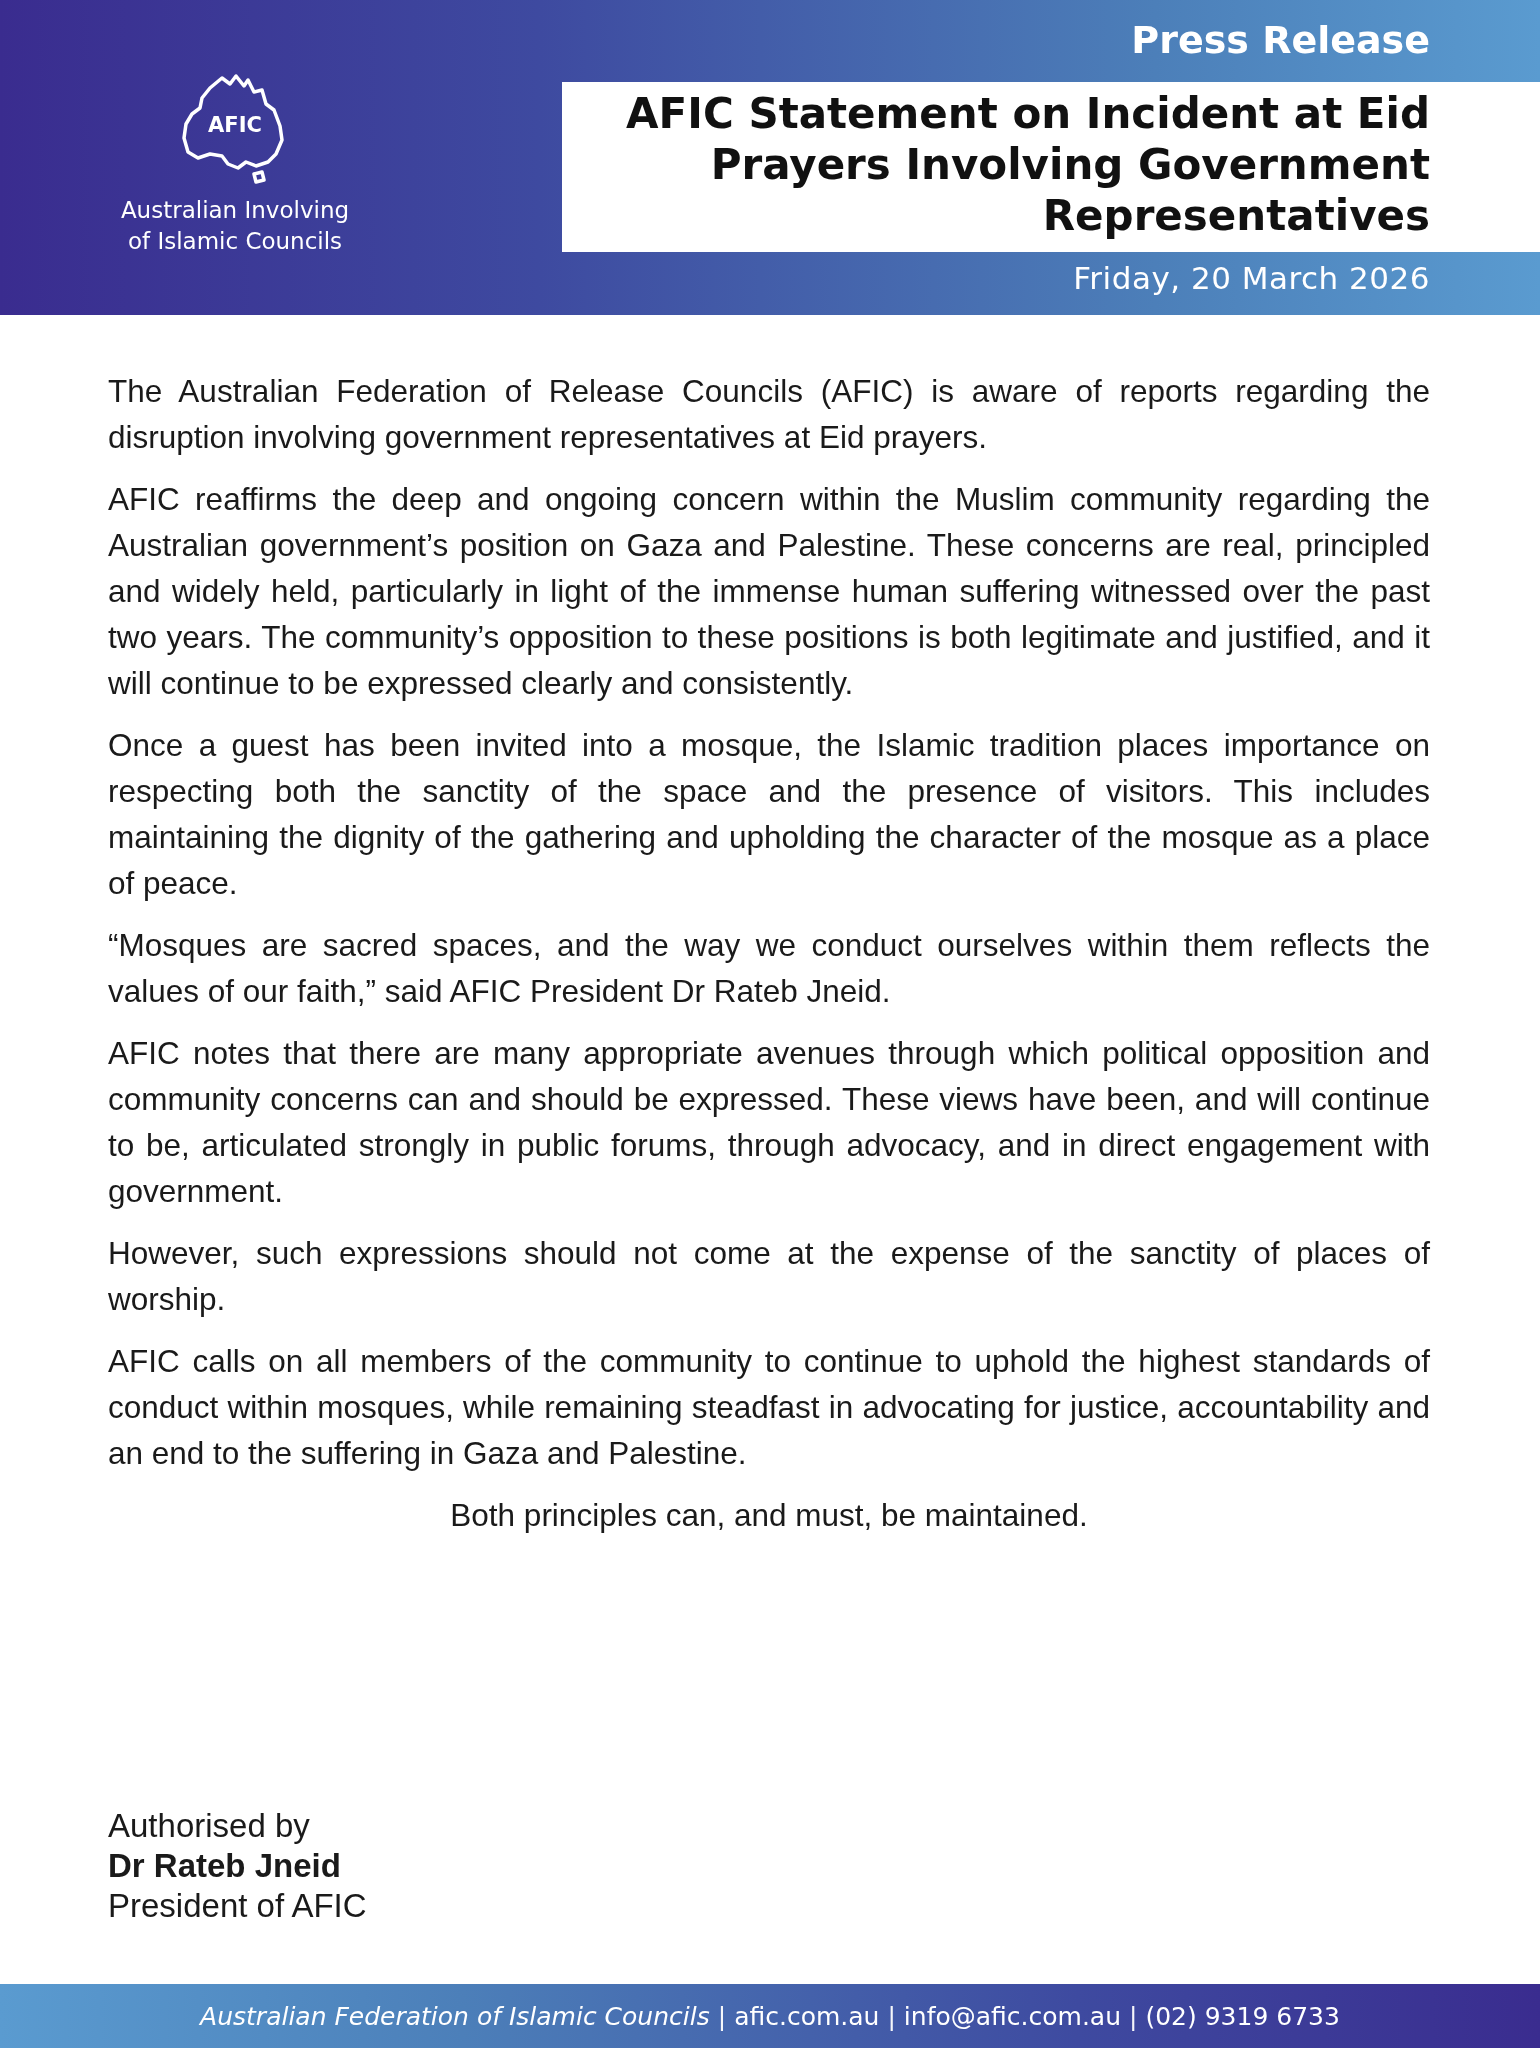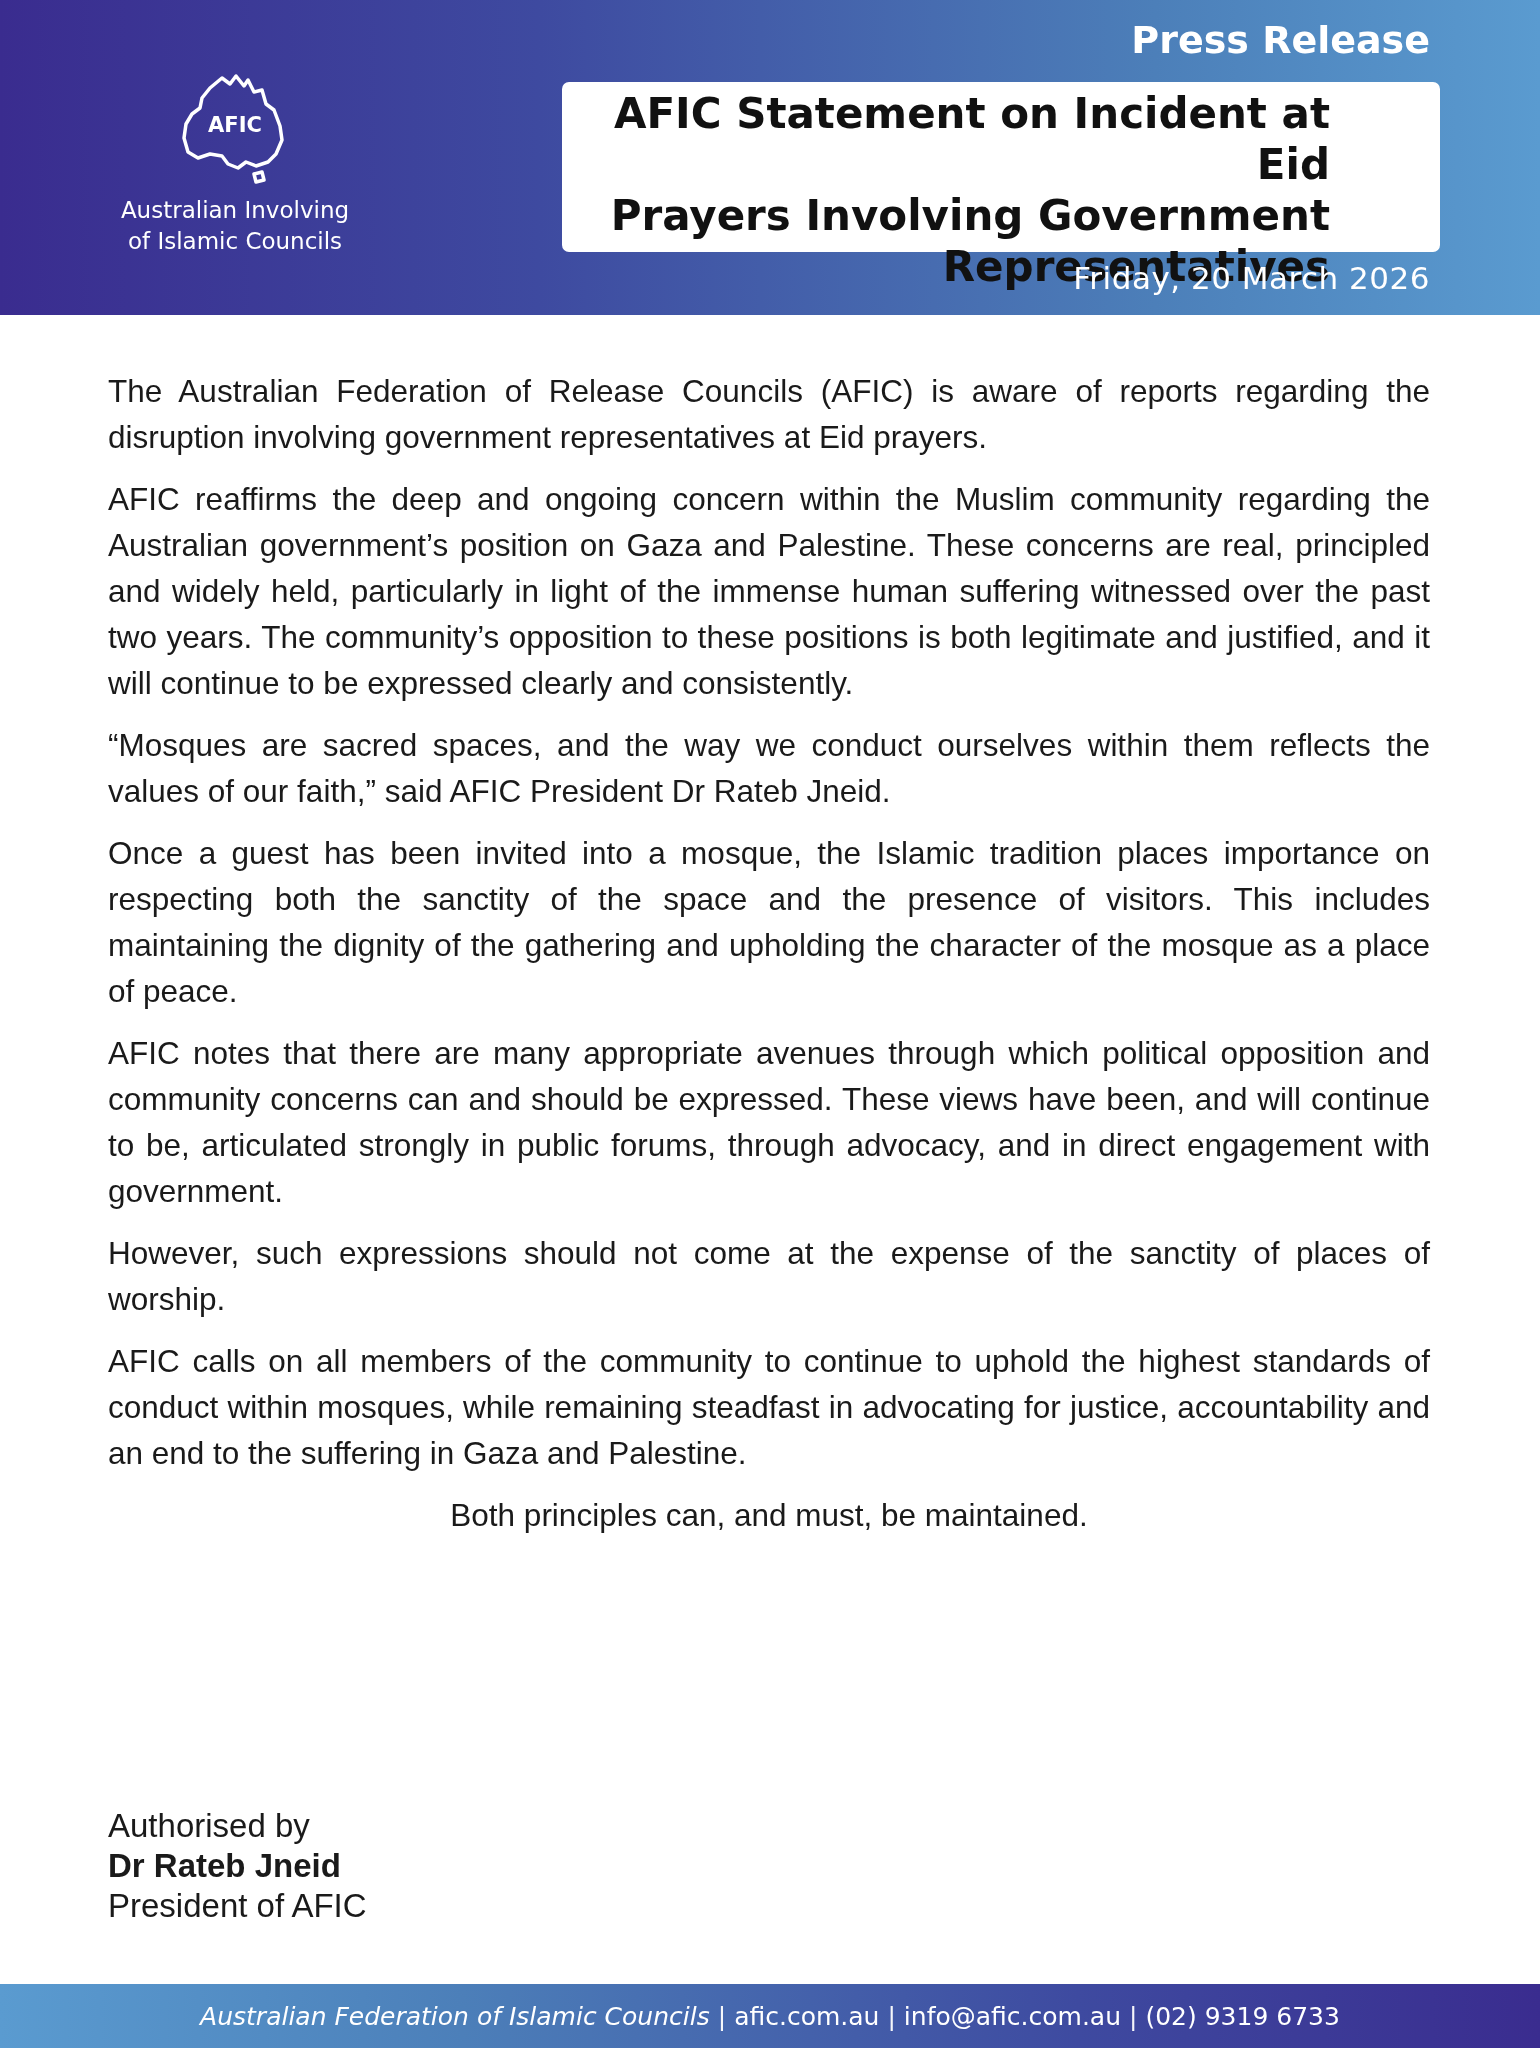--- a/index.html
+++ b/index.html
@@ -22,22 +22,22 @@
   .logo-acronym {
     position: absolute; left: 0; right: 0; top: 43px;
     font-family: "DejaVu Sans", sans-serif; font-weight: bold; font-size: 21px; color: #ffffff;
   }
 
   .press-label {
     position: absolute; right: 110px; top: 18px;
     font-family: "DejaVu Sans", sans-serif; font-weight: bold; font-size: 38px; color: #ffffff;
   }
   .title-box {
-    position: absolute; left: 562px; top: 82px; width: 878px; height: 170px;
-    background: #ffffff; padding: 6px 110px 0 40px; text-align: right; border-radius: 7px;
+    position: absolute; left: 562px; top: 82px; width: 978px; height: 170px;
+    background: #ffffff; padding: 6px 110px 0 40px; text-align: right;
   }
   .title {
     font-family: "DejaVu Sans", sans-serif; font-weight: bold; font-size: 42px; line-height: 51px; color: #111111;
   }
   .date {
     position: absolute; right: 110px; top: 260px;
     font-family: "DejaVu Sans", sans-serif; font-size: 31px; color: #ffffff; letter-spacing: 0.5px;
   }
 
   .content {
@@ -88,22 +88,22 @@
       <div>Representatives</div>
     </div>
   </div>
 
   <div class="date">Friday, 20 March 2026</div>
 </div>
 
 <div class="content">
   <p class="para">The Australian Federation of Release Councils (AFIC) is aware of reports regarding the disruption involving government representatives at Eid prayers.</p>
   <p class="para">AFIC reaffirms the deep and ongoing concern within the Muslim community regarding the Australian government’s position on Gaza and Palestine. These concerns are real, principled and widely held, particularly in light of the immense human suffering witnessed over the past two years. The community’s opposition to these positions is both legitimate and justified, and it will continue to be expressed clearly and consistently.</p>
+  <p class="para">Once a guest has been invited into a mosque, the Islamic tradition places importance on respecting both the sanctity of the space and the presence of visitors. This includes maintaining the dignity of the gathering and upholding the character of the mosque as a place of peace.</p>
   <p class="para">“Mosques are sacred spaces, and the way we conduct ourselves within them reflects the values of our faith,” said AFIC President Dr Rateb Jneid.</p>
-  <p class="para">Once a guest has been invited into a mosque, the Islamic tradition places importance on respecting both the sanctity of the space and the presence of visitors. This includes maintaining the dignity of the gathering and upholding the character of the mosque as a place of peace.</p>
   <p class="para">AFIC notes that there are many appropriate avenues through which political opposition and community concerns can and should be expressed. These views have been, and will continue to be, articulated strongly in public forums, through advocacy, and in direct engagement with government.</p>
   <p class="para">However, such expressions should not come at the expense of the sanctity of places of worship.</p>
   <p class="para">AFIC calls on all members of the community to continue to uphold the highest standards of conduct within mosques, while remaining steadfast in advocating for justice, accountability and an end to the suffering in Gaza and Palestine.</p>
   <p class="para left">Both principles can, and must, be maintained.</p>
 </div>
 
 <div class="signature">
   <div>Authorised by</div>
   <div class="name">Dr Rateb Jneid</div>
   <div>President of AFIC</div>

